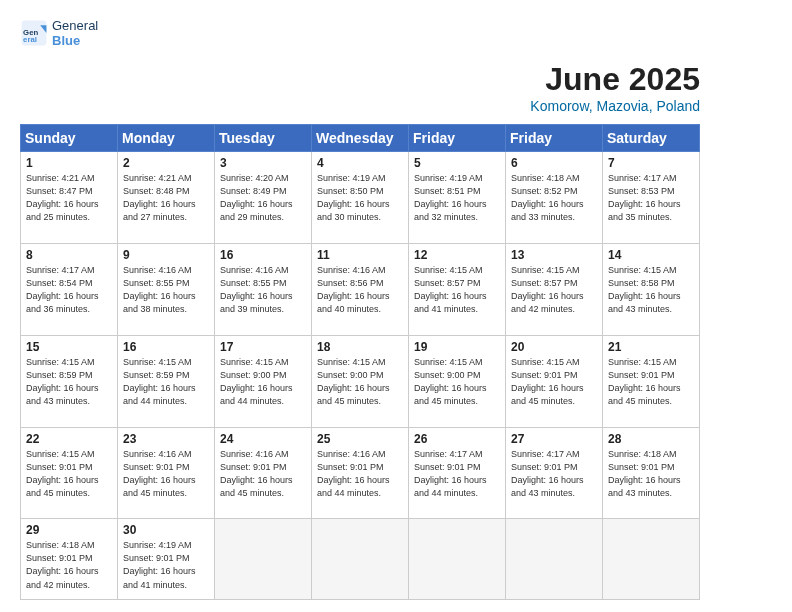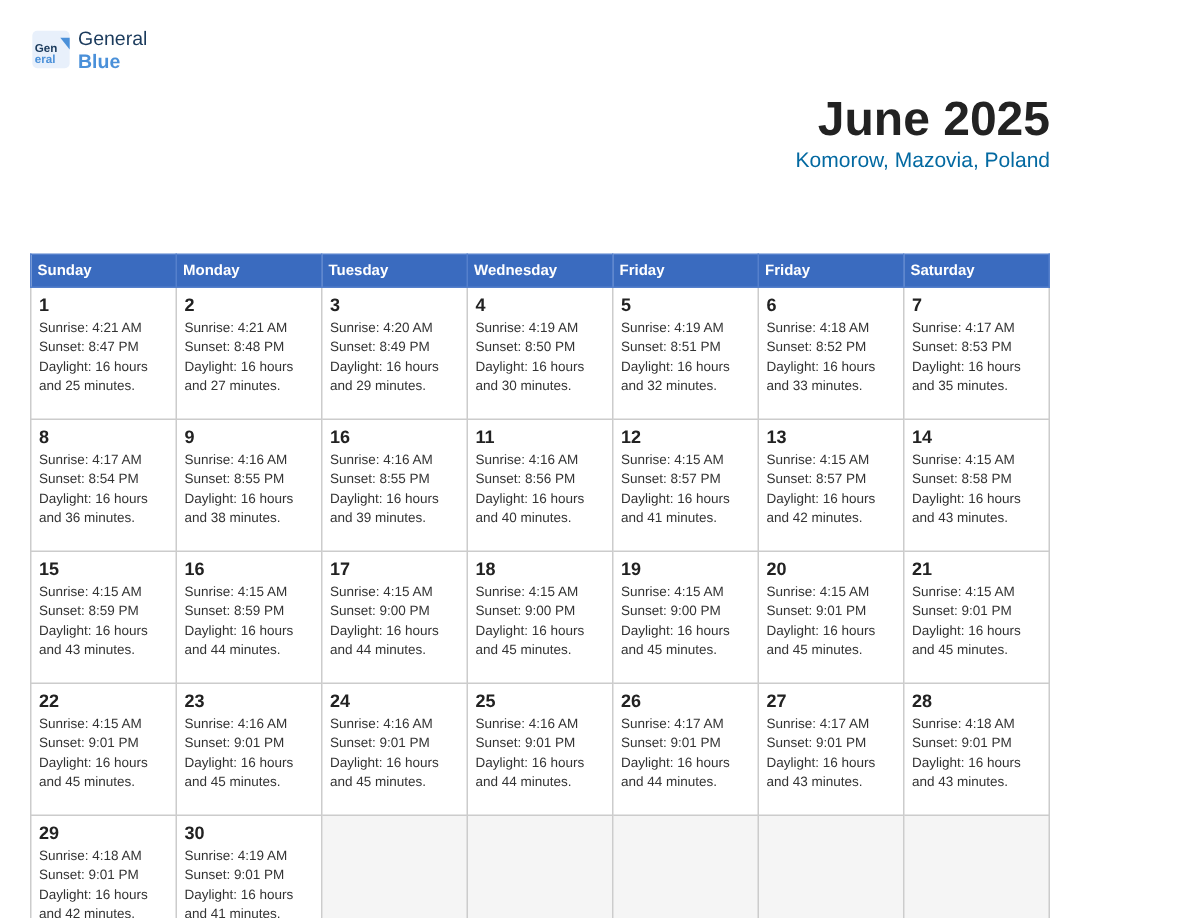--- a/index.html
+++ b/index.html
@@ -9,21 +9,20 @@
       font-family: Arial, sans-serif;
       background: #fff;
       overflow: hidden;
     }
     .page {
       width: 720px;
       height: 612px;
       padding: 18px 20px 12px 20px;
       display: flex;
       flex-direction: column;
-      gap: 45px;
     }
     .top-section {
       display: flex;
       justify-content: space-between;
       align-items: flex-start;
       margin-bottom: 10px;
     }
     .logo {
       display: flex;
       align-items: center;
@@ -49,21 +48,21 @@
     .calendar {
       flex: 1;
       border: 1px solid #ccc;
       border-collapse: collapse;
       width: 100%;
       table-layout: fixed;
     }
     .calendar th {
       background: #3a6bbf;
       color: #fff;
-      font-size: 10px;
+      font-size: 14px;
       font-weight: bold;
       padding: 5px 4px;
       border: 1px solid #5580cc;
       text-align: left;
     }
     .calendar td {
       vertical-align: top;
       border: 1px solid #ccc;
       padding: 4px 5px;
       font-size: 9.5px;

